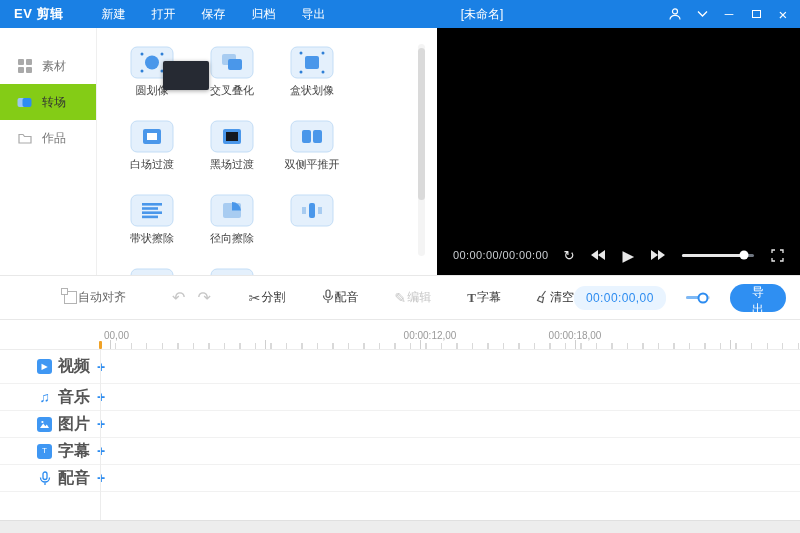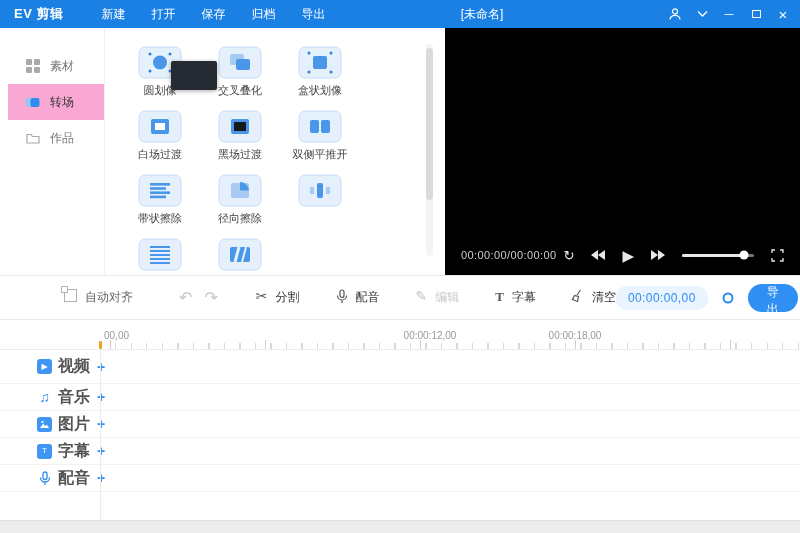--- a/index.html
+++ b/index.html
@@ -16,30 +16,30 @@
   .logo{font-weight:bold;font-size:13px;margin-left:14px;letter-spacing:.5px;}
   .menu{display:flex;gap:26px;margin-left:38px;font-size:12px;}
   .menu-item{cursor:pointer;}
   .doc-title{position:absolute;left:482px;transform:translateX(-50%);font-size:12px;}
   .win-controls{margin-left:auto;display:flex;align-items:center;gap:13px;margin-right:10px;}
   .wc{display:inline-flex;align-items:center;justify-content:center;width:14px;height:14px;
       font-size:12px;line-height:1;cursor:pointer;color:#fff;}
   .max-box{width:9px;height:8px;border:1px solid #fff;display:inline-block;}
 
   
-  .main{position:absolute;top:28px;left:8px;right:0;height:247px;display:flex;background:#fff;}
+  .main{position:absolute;top:28px;left:0;right:0;height:247px;display:flex;background:#fff;}
   .sidebar{width:97px;border-right:1px solid #efefef;padding-top:20px;}
   .side-item{height:36px;display:flex;align-items:center;gap:10px;padding-left:17px;
     font-size:12px;color:#777;cursor:pointer;}
-  .side-item.active{background:#f9a8d4;color:#333;}
+  .side-item.active{background:#84cc16;color:#333;}
   .side-ic{width:15px;height:15px;display:inline-flex;align-items:center;justify-content:center;}
 
   
   .transitions{width:333px;position:relative;padding:18px 0 0 20px;overflow:hidden;}
-  .tgrid{display:grid;grid-template-columns:repeat(3,80px);row-gap:12px;}
+  .tgrid{display:grid;grid-template-columns:repeat(3,80px);row-gap:22px;}
   .titem{width:70px;text-align:center;cursor:pointer;}
   .ticon{display:block;width:44px;height:33px;margin:0 auto;}
   .tlabel{display:block;font-size:11px;color:#444;margin-top:4px;white-space:nowrap;}
   .tooltip-box{position:absolute;left:66px;top:33px;width:46px;height:29px;background:#262a33;
     border-radius:2px;box-shadow:0 1px 4px rgba(0,0,0,.35);z-index:5;}
   .tscroll{position:absolute;right:5px;top:16px;width:7px;height:212px;background:#f4f4f4;border-radius:4px;}
   .tthumb{position:absolute;top:4px;left:0;width:7px;height:152px;background:#dadada;border-radius:4px;cursor:pointer;}
 
   
   .preview{flex:1;margin-left:7px;background:#000;position:relative;}
@@ -52,21 +52,21 @@
   .pv-ico.play{font-size:15px;}
   .vol{position:relative;width:72px;height:3px;background:#6f7680;border-radius:2px;cursor:pointer;}
   .vol-fill{position:absolute;left:0;top:0;height:3px;width:88%;background:#e8e8e8;border-radius:2px;}
   .vol-knob{position:absolute;left:86%;top:50%;transform:translate(-50%,-50%);width:9px;height:9px;
     background:#fff;border-radius:50%;}
 
   
   .toolbar{position:absolute;top:275px;left:0;right:0;height:45px;background:#fff;
     border-top:1px solid #e8e8e8;border-bottom:1px solid #e8e8e8;
     display:flex;align-items:center;padding:0 14px;font-size:12px;color:#333;}
-  .tb-item{display:flex;gap:8px;cursor:pointer;white-space:nowrap;}
+  .tb-item{display:flex;align-items:center;gap:1px;cursor:pointer;white-space:nowrap;}
   .tb-g{font-size:14px;line-height:1;color:#555;}
   .tb-ico{font-size:16px;line-height:1;cursor:pointer;}
   .disabled{color:#c6c6c6;}
   .m-auto{margin-left:50px;color:#666;}
   .m-undo{margin-left:46px;}
   .m-redo{margin-left:12px;}
   .m-split{margin-left:38px;}
   .m-dub{margin-left:36px;}
   .m-edit{margin-left:36px;}
   .m-sub{margin-left:36px;}

